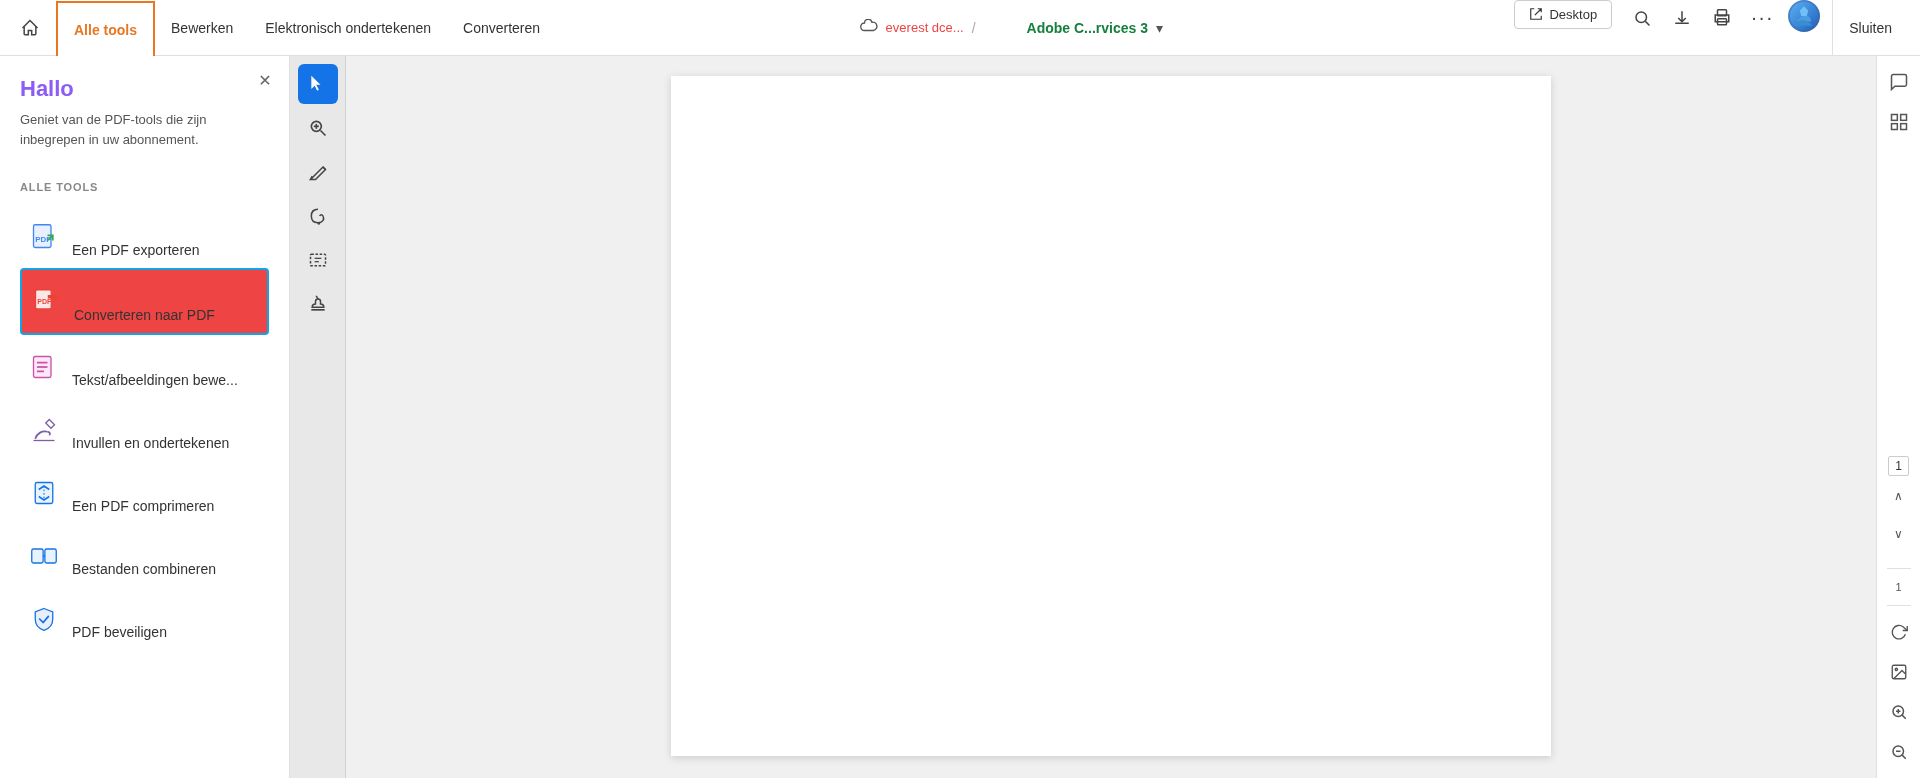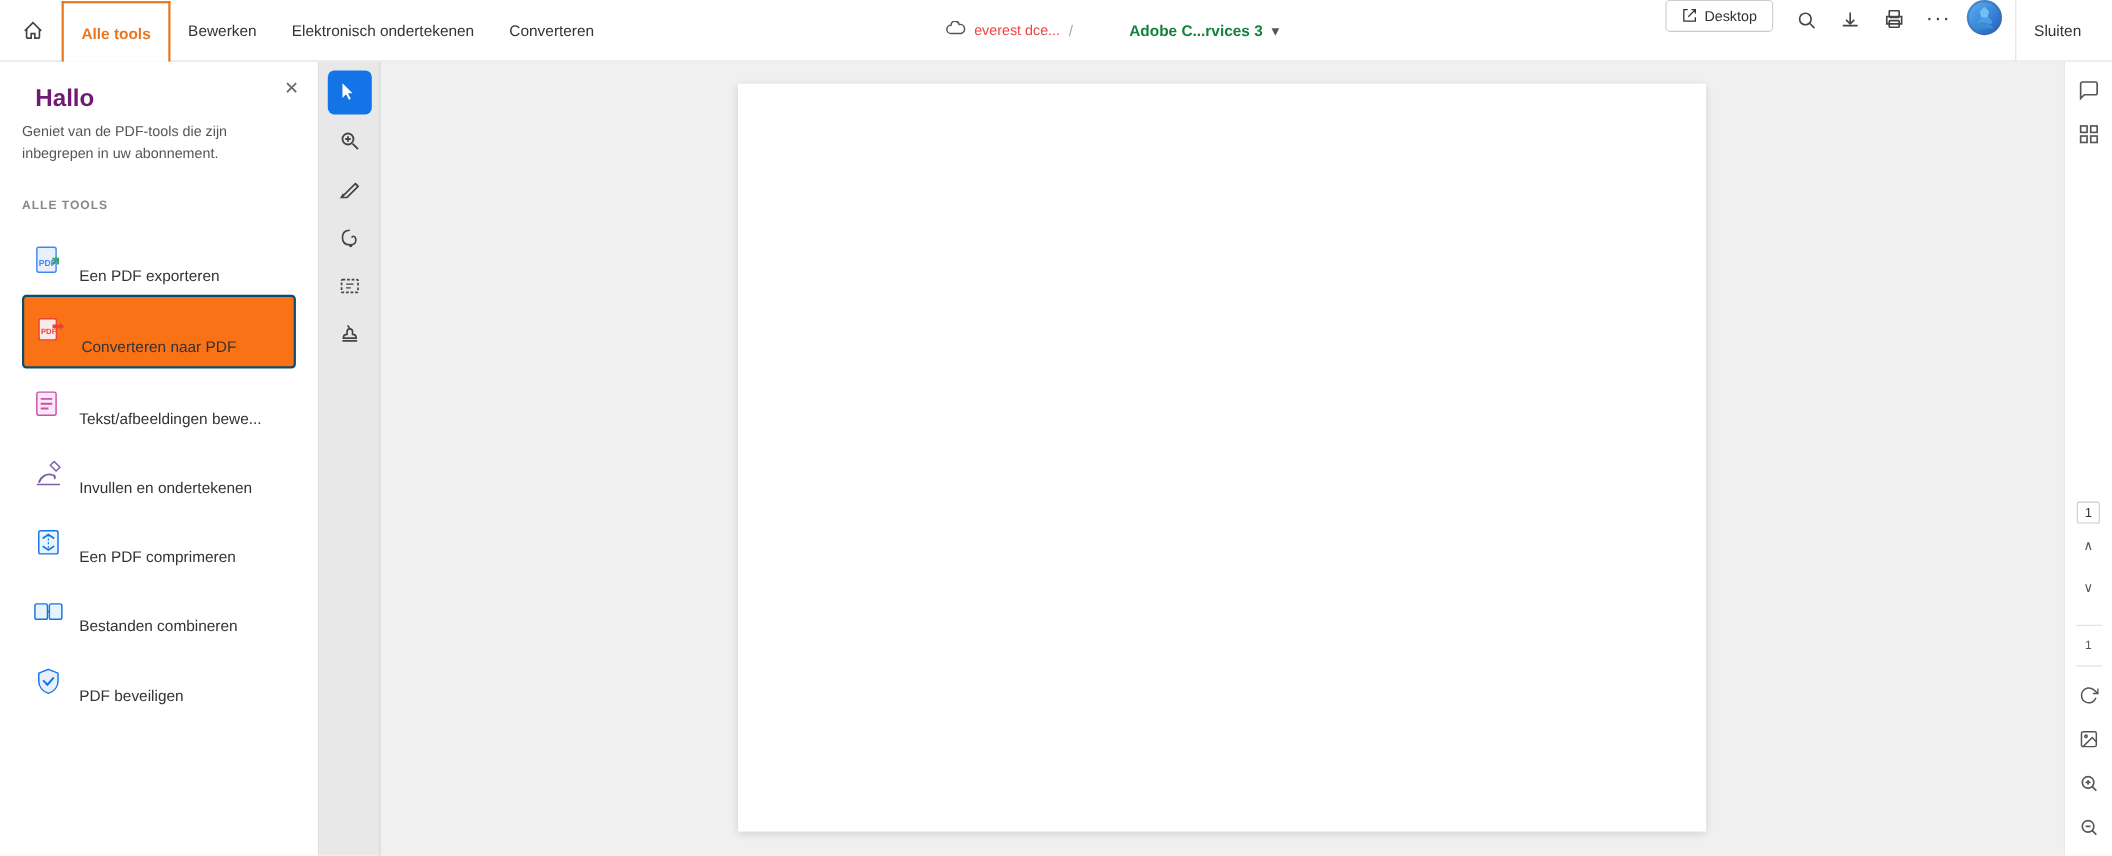--- a/index.html
+++ b/index.html
@@ -109,40 +109,40 @@
       padding: 20px 20px 20px 20px;
       position: relative;
     }
     .panel-close {
       position: absolute; top: 12px; right: 12px;
       cursor: pointer; color: #666; font-size: 16px;
       width: 24px; height: 24px;
       display: flex; align-items: center; justify-content: center;
     }
     .panel-title {
-      font-size: 22px; font-weight: 700; color: #701a75; margin-bottom: 8px; margin-left: 12px;
+      font-size: 22px; font-weight: 700; color: #8b5cf6; margin-bottom: 8px;
     }
     .panel-subtitle {
       font-size: 13px; color: #555; line-height: 1.5; margin-bottom: 32px;
     }
     .section-label {
       font-size: 11px; font-weight: 700; color: #888; letter-spacing: 0.08em;
       text-transform: uppercase; margin-bottom: 12px;
     }
     .tool-list { display: flex; flex-direction: column; gap: 0; }
     .tool-item {
       display: flex; align-items: center; gap: 12px;
       padding: 10px 8px;
       cursor: pointer; border-radius: 4px;
       font-size: 14px; color: #333;
     }
     .tool-item.active-tool {
-      border: 2px solid #0c4a6e;
+      border: 2px solid #0ea5e9;
       border-radius: 4px;
-      background: #f97316;
+      background: #ef4444;
     }
     .tool-icon {
       width: 32px; height: 32px; flex-shrink: 0;
       display: flex; align-items: center; justify-content: center;
       font-size: 20px;
     }
     .tool-label { font-size: 14px; margin-top: 27px; }
 
     
     .toolbar-strip {

